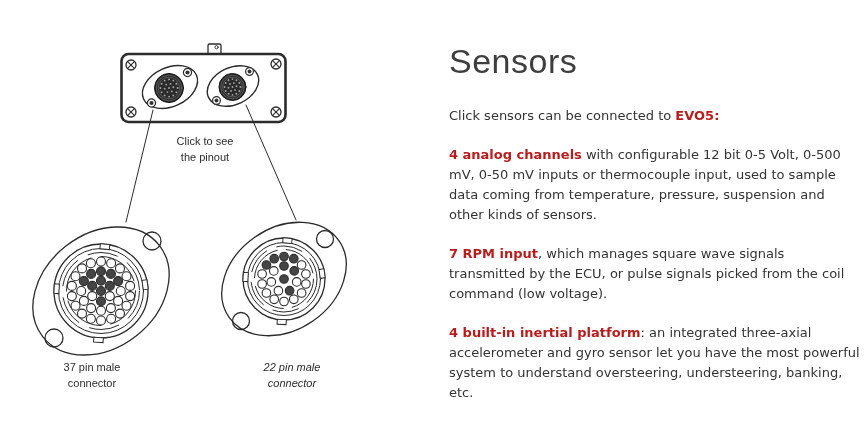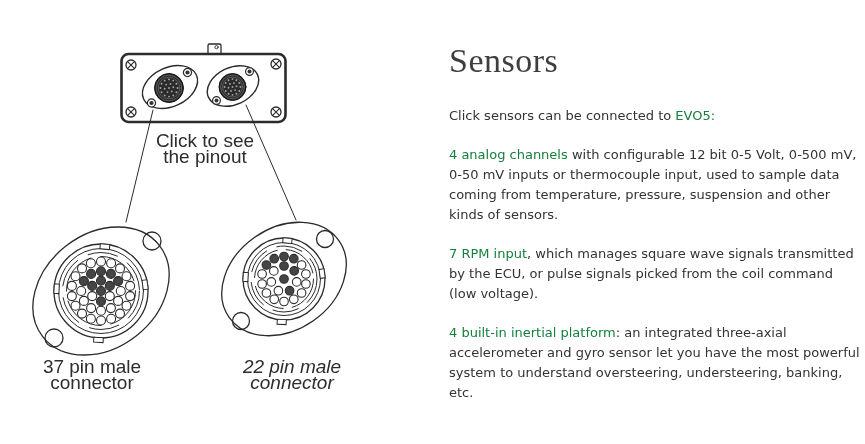--- a/index.html
+++ b/index.html
@@ -5,40 +5,40 @@
   html,body { margin:0; padding:0; background:#fff; }
   #page {
     position:relative; width:865px; height:444px; background:#ffffff;
     overflow:hidden; font-family:"DejaVu Sans", sans-serif;
   }
   
   #diagram { position:absolute; left:0; top:0; width:432px; height:444px; }
   .diagram-label {
     position:absolute; text-align:center; white-space:pre-line;
     font-family:"Liberation Sans", sans-serif;
-    font-size:19px; line-height:16px; color:#2d2d2d;
+    font-size:11px; line-height:16px; color:#2d2d2d;
   }
   #click-note { left:148px; top:133px; width:114px; }
   #label-37  { left:28px;  top:359px; width:128px; }
   #label-22  { left:228px; top:359px; width:128px;font-style:italic; }
 
   
   #content { position:absolute; left:449px; top:40px; width:412px; }
   #content h1 {
     margin:0 0 24px 0;
-    font-family:Liberation Serif, serif;
+    font-family:Liberation Sans, sans-serif;
     font-weight:300; font-size:34px; line-height:42px;
     color:#3e3e3e; letter-spacing:.5px;
   }
   #content p {
     margin:0 0 19px 0;
     font-family:"DejaVu Sans", sans-serif;
     font-size:13px; line-height:20px; color:#333333;
   }
-  #content strong { font-weight:normal; color:#15803d; }
+  #content strong { font-weight:bold; color:#b91c1c; }
 </style>
 </head>
 <body>
 
 <div id="page">
 
   <div id="diagram">
     <svg width="432" height="444" viewBox="0 0 432 444" xmlns="http://www.w3.org/2000/svg">
       <g stroke="#2b2b2b" fill="none" stroke-linecap="round">
 

